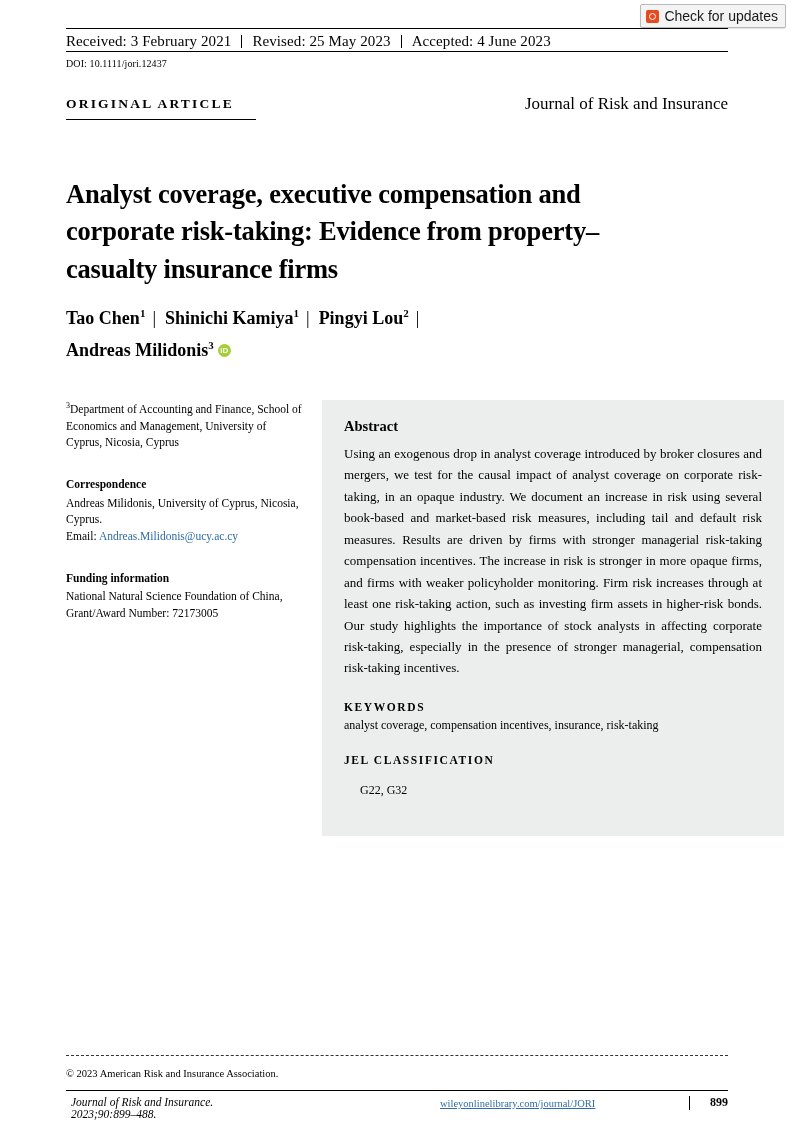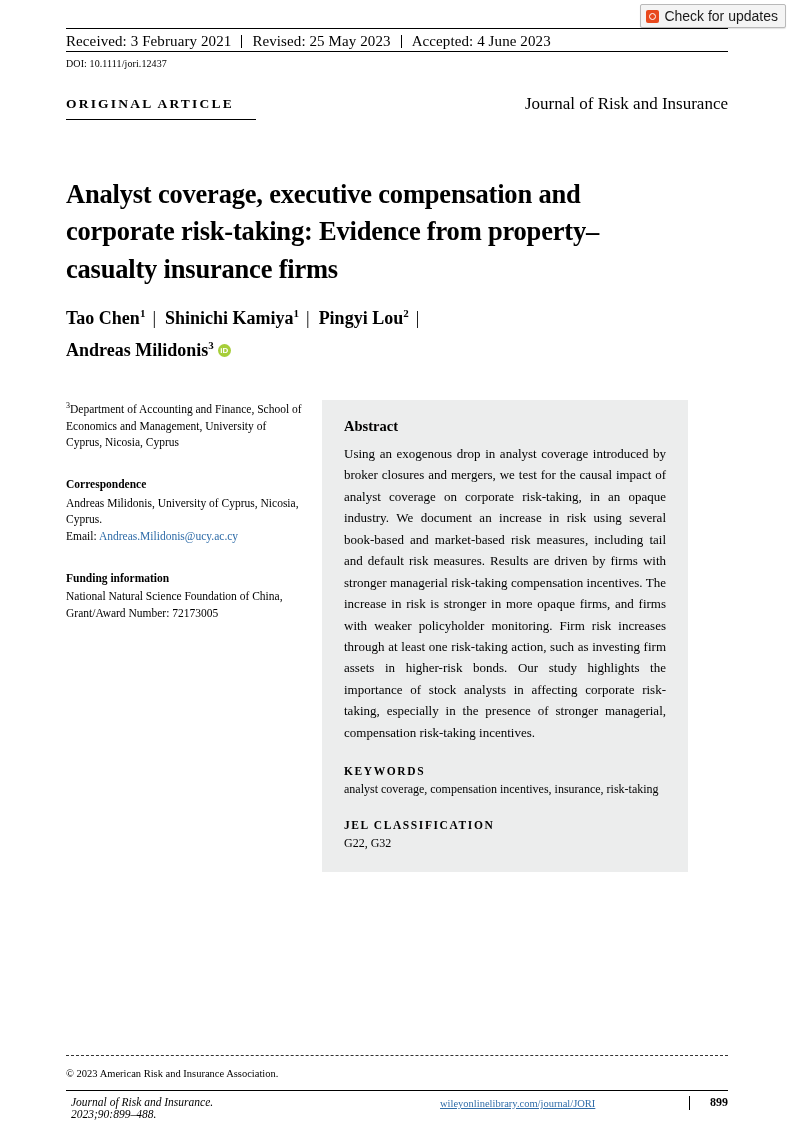--- a/index.html
+++ b/index.html
@@ -199,21 +199,21 @@
     color: #2f6ca8;
     text-decoration: none;
   }
   .block-gap { height: 8px; }
 
   
   .abstract-box {
     position: absolute;
     left: 322px;
     top: 400px;
-    width: 366px;
+    width: 462px;
     background: #eceded;
     padding: 18px 22px 20px 22px;
     box-sizing: border-box;
   }
   .abstract-title {
     font-size: 14.5px;
     font-weight: bold;
     margin: 0 0 8px 0;
   }
   .abstract-text {
@@ -235,21 +235,21 @@
   }
   .jel-head {
     font-size: 11.5px;
     font-weight: bold;
     letter-spacing: 1.6px;
     margin: 20px 0 4px 0;
   }
   .jel-body {
     font-size: 12px;
     line-height: 1.45;
-    margin: 0;
+    margin: 16px;
   }
 
   
   .dashed-rule {
     position: absolute;
     left: 66px; right: 66px;
     top: 1055px;
     border-top: 1.4px dashed #333;
   }
   .copyright {

